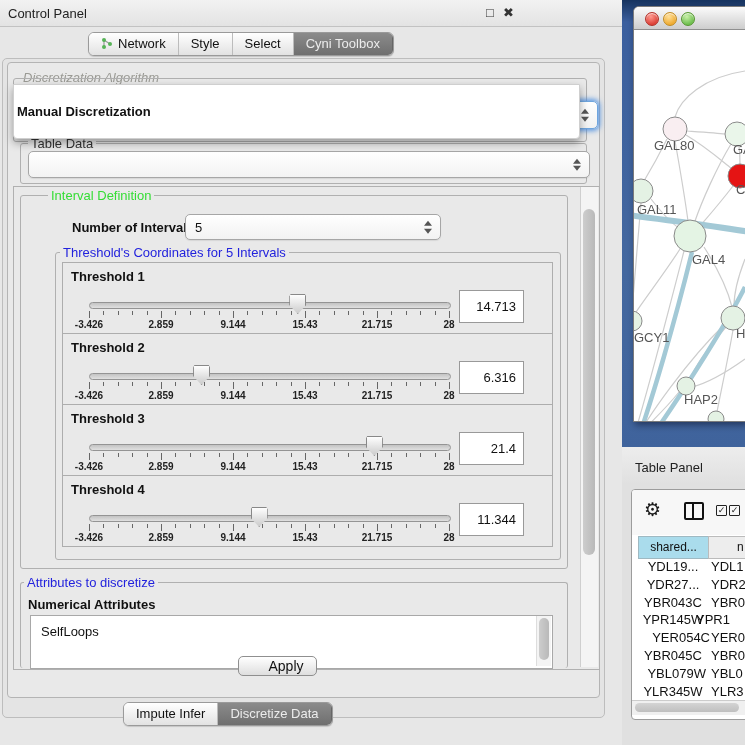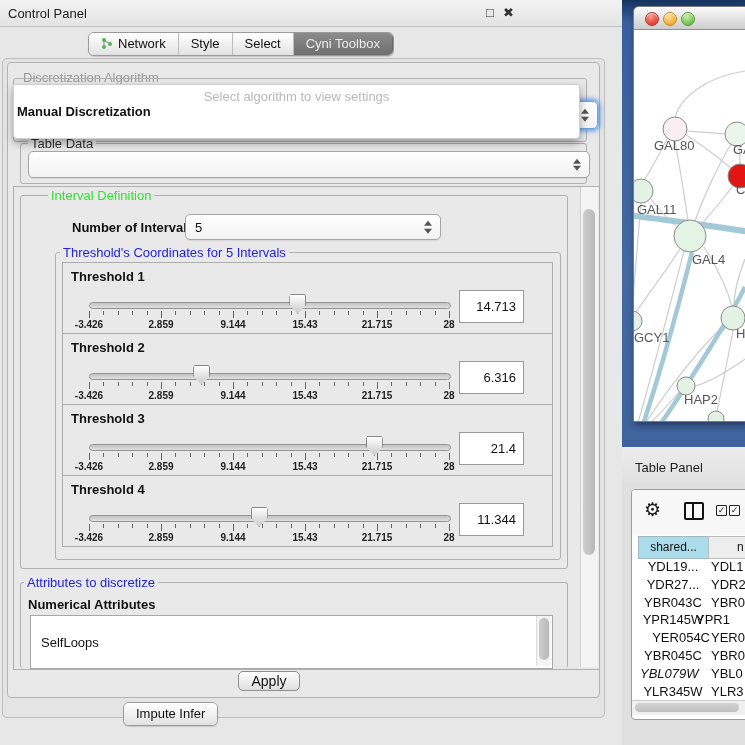--- a/index.html
+++ b/index.html
@@ -55,21 +55,21 @@
          background:linear-gradient(#fefefe,#cccccc);border:1px solid #888;
          clip-path:polygon(8% 0,92% 0,100% 12%,100% 55%,50% 100%,0 55%,0 12%);}
   .ticks{position:absolute;left:26px;top:48px;width:361px;height:8px;}
   .ticks i{position:absolute;top:0;width:1px;background:#666;}
   .ticklabels{position:absolute;left:26px;top:56px;width:361px;height:11px;}
   .ticklabels b{position:absolute;transform:translateX(-50%);font-size:10px;font-weight:bold;color:#222;white-space:nowrap;}
   .valbox{position:absolute;left:396px;top:27px;width:56px;height:31px;background:#fff;border:1px solid #999;
           font-size:13px;color:#111;text-align:right;line-height:31px;padding-right:7px;}
   
   #attrlist{position:absolute;background:#fff;border:1px solid #a8a8a8;overflow:hidden;}
-  #attrlist .li{font-size:13px;color:#111;padding:19px 0 1px 10px;white-space:nowrap;}
+  #attrlist .li{font-size:13px;color:#111;padding:8px 0 1px 10px;white-space:nowrap;}
   
   .pushbtn{position:absolute;background:linear-gradient(#ffffff,#dedede);border:1px solid #8f8f8f;
            border-radius:5px;font-size:14px;color:#111;text-align:center;cursor:default;}
   
   #blue-area{left:622px;top:0;width:123px;height:450px;
              background:linear-gradient(#16335f,#3b5f9e 22px,#44689f 60%,#3f639c);}
   #netwin{left:633px;top:6px;width:112px;height:414px;background:#fff;border:1px solid #7b7b7b;
           border-radius:6px 0 0 0;box-shadow:2px 3px 7px rgba(0,0,20,.45);overflow:hidden;}
   #netwin .bar{position:absolute;left:0;top:0;width:100%;height:22px;
                background:linear-gradient(#fbfbfb,#cdcdcd);border-bottom:1px solid #8f8f8f;}
@@ -126,31 +126,30 @@
       <span>Select</span>
     </div>
   <div class="tab sel">
       <span>Cyni Toolbox</span>
     </div>
 </div>
 
 <div id="outer-frame" class="abs"></div>
 <div id="main-panel" class="abs"></div>
 
-<span class="grouptitle gray" style="left:20px;top:70px;">Discretization Algorithm</span>
+<span class="grouptitle gray" style="left:20px;top:70px;font-style:italic;">Discretization Algorithm</span>
 <div class="groupbox" style="left:13px;top:78px;width:572px;height:62px;"></div>
 <div class="combo focusring" style="left:27px;top:101px;width:560px;height:26px;">
   <span class="stepper">
       <i class="up"></i>
       <i class="dn"></i>
     </span>
 </div>
 
 <div id="popup" class="abs">
-  <div class="prompt">Select algorithm to view settings</div>
   <div class="opt" style="top:19px;font-weight:bold;">Manual Discretization</div>
 </div>
 
 <div class="groupbox" style="left:20px;top:143px;width:565px;height:39px;"></div>
 <span class="grouptitle" style="left:28px;top:136px;color:#333;z-index:2;">Table Data</span>
 <div class="combo" style="left:28px;top:151px;width:551px;height:25px;">
   <span class="stepper">
       <i class="up"></i>
       <i class="dn"></i>
     </span>
@@ -348,25 +347,28 @@
 <div class="groupbox" style="left:20px;top:582px;width:546px;height:85px;border-bottom:none;"></div>
 <span class="grouptitle blue" style="left:24px;top:575px;">Attributes to discretize</span>
 <span class="abs" style="left:28px;top:597px;font-size:13px;font-weight:bold;color:#111;">Numerical Attributes</span>
 <div id="attrlist" class="abs" style="left:30px;top:615px;width:521px;height:52px;">
     <div class="li">SelfLoops</div>
   </div>
 <div class="vscroll abs" style="left:536px;top:616px;width:14px;height:50px;border-left:1px solid #ddd;">
   <div class="vthumb" style="left:2px;top:2px;width:10px;height:42px;"></div>
 </div>
 
-<div class="pushbtn" style="left:238px;top:671px;width:60px;height:18px;line-height:18px;">Apply</div>
+<div class="pushbtn" style="left:238px;top:656px;width:60px;height:18px;line-height:18px;padding-left:17px;">Apply</div>
 
 <div class="tabgroup" style="left:123px;top:702px;">
   <div class="tab">
       <span>Impute Infer</span>
+    </div>
+  <div class="tab sel">
+      <span>Discretize Data</span>
     </div>
 </div>
 
 <div id="blue-area" class="abs"></div>
 
 <div id="netwin" class="abs">
   <div class="bar">
     <span class="light" style="left:11px;background:radial-gradient(circle at 40% 30%,#ff9a90,#dd4238 70%);border:1px solid #b03028;"></span>
     <span class="light" style="left:29px;background:radial-gradient(circle at 40% 30%,#ffe09a,#efac33 70%);border:1px solid #c08a20;"></span>
     <span class="light" style="left:47px;background:radial-gradient(circle at 40% 30%,#c8f0a8,#6fbf4f 70%);border:1px solid #55952f;"></span>
@@ -450,21 +452,21 @@
       </div>
       <div class="trow" style="top: 71.2px;">
         <span style="left: 12px; width: 66px; text-align: right;">YER054C</span>
         <span style="left: 79px;">YER0</span>
       </div>
       <div class="trow" style="top: 89px;">
         <span style="left: 8px; width: 66px; text-align: center;">YBR045C</span>
         <span style="left: 79px;">YBR0</span>
       </div>
       <div class="trow" style="top: 106.8px;">
-        <span style="left: 8px; width: 66px; text-align: left; font-style: italic;">YBL079W</span>
+        <span style="left: 8px; width: 66px; text-align: right;">YBL079W</span>
         <span style="left: 79px;">YBL0</span>
       </div>
       <div class="trow" style="top: 124.6px;">
         <span style="left: 8px; width: 66px; text-align: center;">YLR345W</span>
         <span style="left: 79px;">YLR3</span>
       </div>
       <div class="trow" style="top: 142.4px;">
         <span style="left: 8px; width: 66px; text-align: center;">YIL052C</span>
         <span style="left: 79px;">YIL0</span>
       </div>

